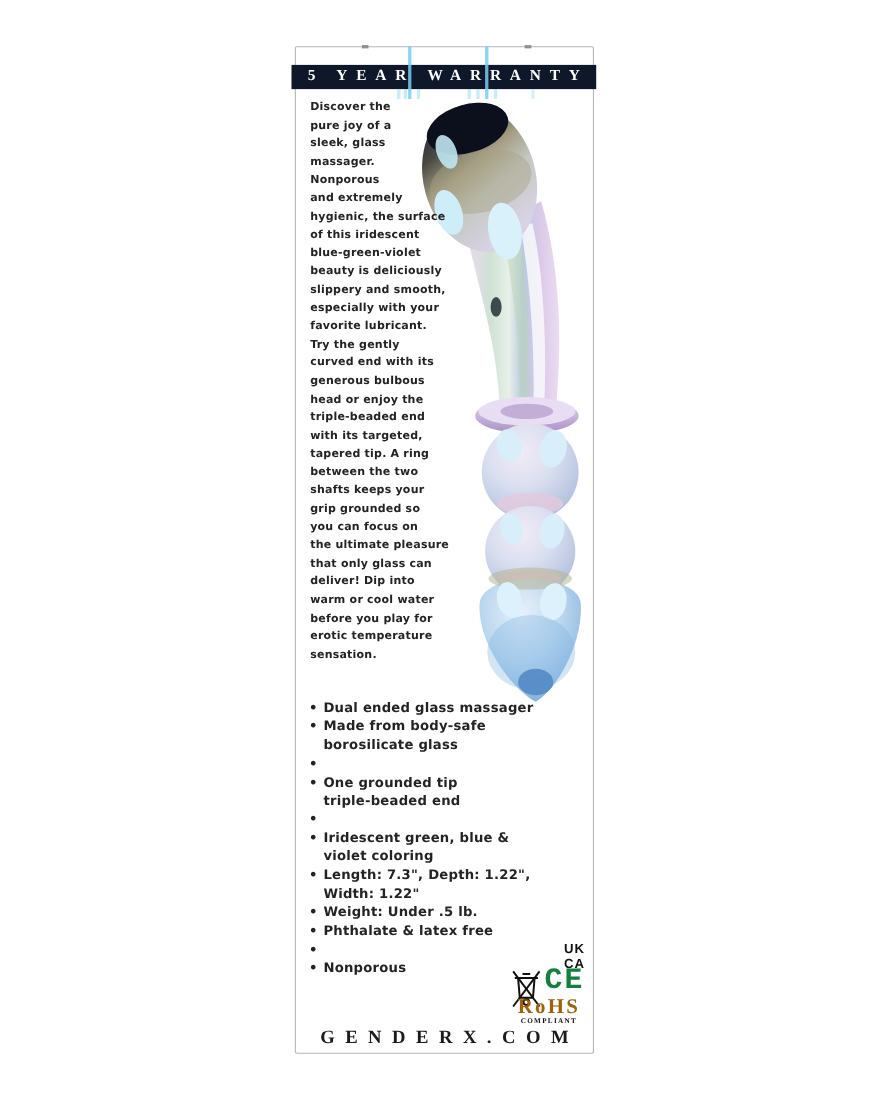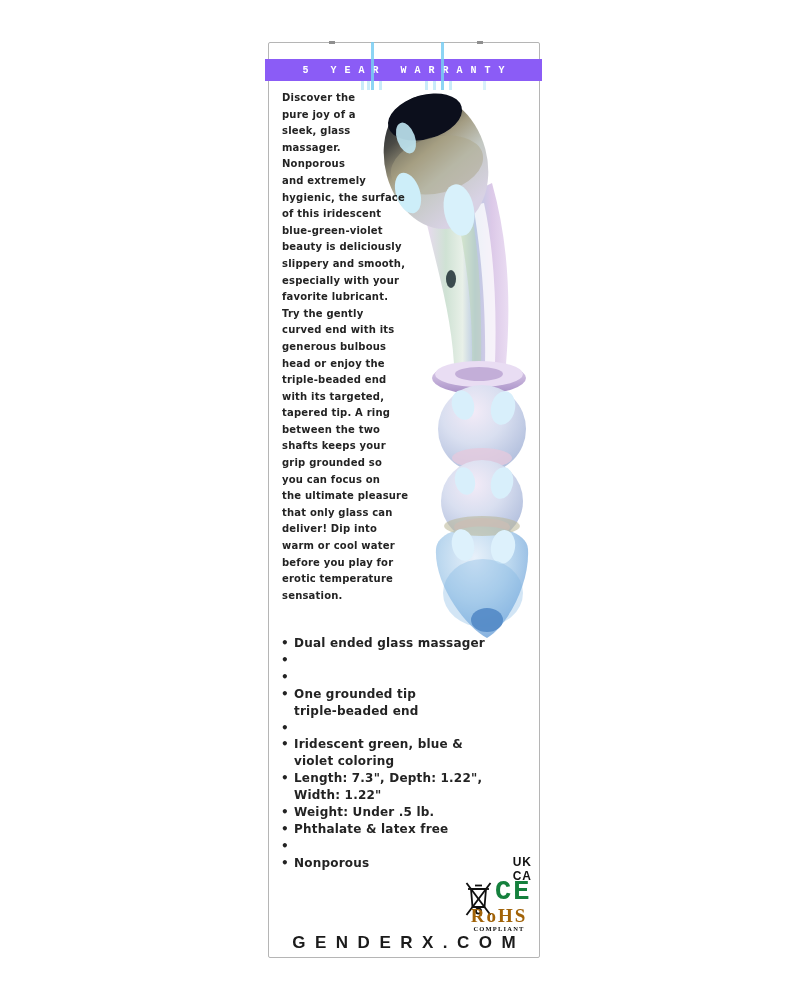--- a/index.html
+++ b/index.html
@@ -20,23 +20,23 @@
   .crop-mark { position:absolute; top:-1px; width:2.5px; height:48px;
     background:rgba(120,205,242,0.85); z-index:5; }
   .crop-mark.c1 { left:102px; } .crop-mark.c2 { left:172px; }
   .crop-dash { position:absolute; width:3px; height:9px; top:38px;
     background:rgba(120,205,242,0.4); z-index:5; }
   .d1{left:92px;} .d2{left:98px;} .d3{left:110px;}
   .d4{left:156px;} .d5{left:164px;} .d6{left:180px;} .d7{left:214px; opacity:.7;}
   
   .banner {
     position:absolute; left:-4px; right:-3px; top:16px; height:22px;
-    background:#8b5cf6; color:#ffffff; display:flex; align-items:center; justify-content:center;
-    font-size:10px; font-weight:bold; letter-spacing:8px; text-indent:8px;
-    font-family:Liberation Mono, monospace; z-index:2;
+    background:#0f172a; color:#ffffff; display:flex; align-items:center; justify-content:center;
+    font-size:14px; font-weight:bold; letter-spacing:8px; text-indent:8px;
+    font-family:Liberation Serif, serif; z-index:2;
   }
   
   .description {
     position:absolute; left:13px; top:47px;
     font-size:10px; line-height:16.6px; font-weight:bold; color:#232323;
     white-space:pre; letter-spacing:0.2px; z-index:3;
   }
   
   .product { position:absolute; left:106px; top:40px; width:165px; height:565px; z-index:1; }
   
@@ -64,21 +64,21 @@
     line-height:18px; letter-spacing:2px; color:#a16207;
   }
   .rohs .rohs-sub {
     font-family:"Liberation Serif",serif; font-weight:bold; font-size:6.5px;
     letter-spacing:1.2px; color:#101010;
   }
   
   .website {
     position:absolute; left:0; right:0; bottom:4px; text-align:center;
     font-size:17px; font-weight:600; color:#1b1b1b;
-    letter-spacing:9.5px; text-indent:9.5px; font-family:Liberation Sans, sans-serif;
+    letter-spacing:9.5px; text-indent:9.5px; font-family:Liberation Serif, serif;
   }
 </style>
 </head>
 <body>
 
 <div id="canvas">
   <div class="panel">
 
     <span class="tick t1"></span>
     <span class="tick t2"></span>
@@ -196,20 +196,22 @@
       <ellipse cx="112" cy="537" rx="16" ry="12" fill="#4f86c4" opacity="0.85"></ellipse>
     </svg>
 
     <ul class="bullets">
       <li class="bullet-item">
           <span class="dot">•</span>
           <span class="txt">Dual ended glass massager</span>
         </li>
       <li class="bullet-item">
           <span class="dot">•</span>
+          <span class="txt">Made from body-safe
+borosilicate glass</span>
         </li>
       <li class="bullet-item">
           <span class="dot">•</span>
         </li>
       <li class="bullet-item">
           <span class="dot">•</span>
           <span class="txt">One grounded tip
 triple-beaded end</span>
         </li>
       <li class="bullet-item">

